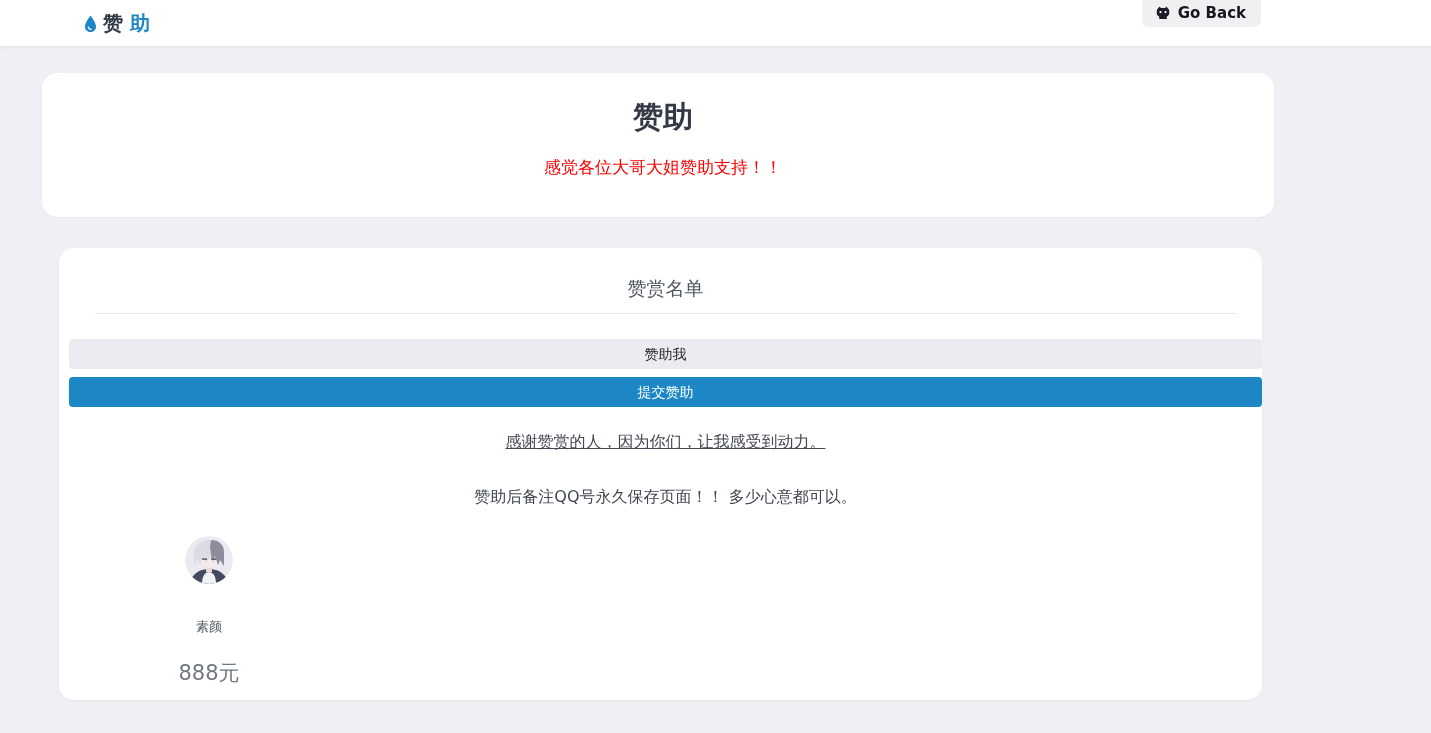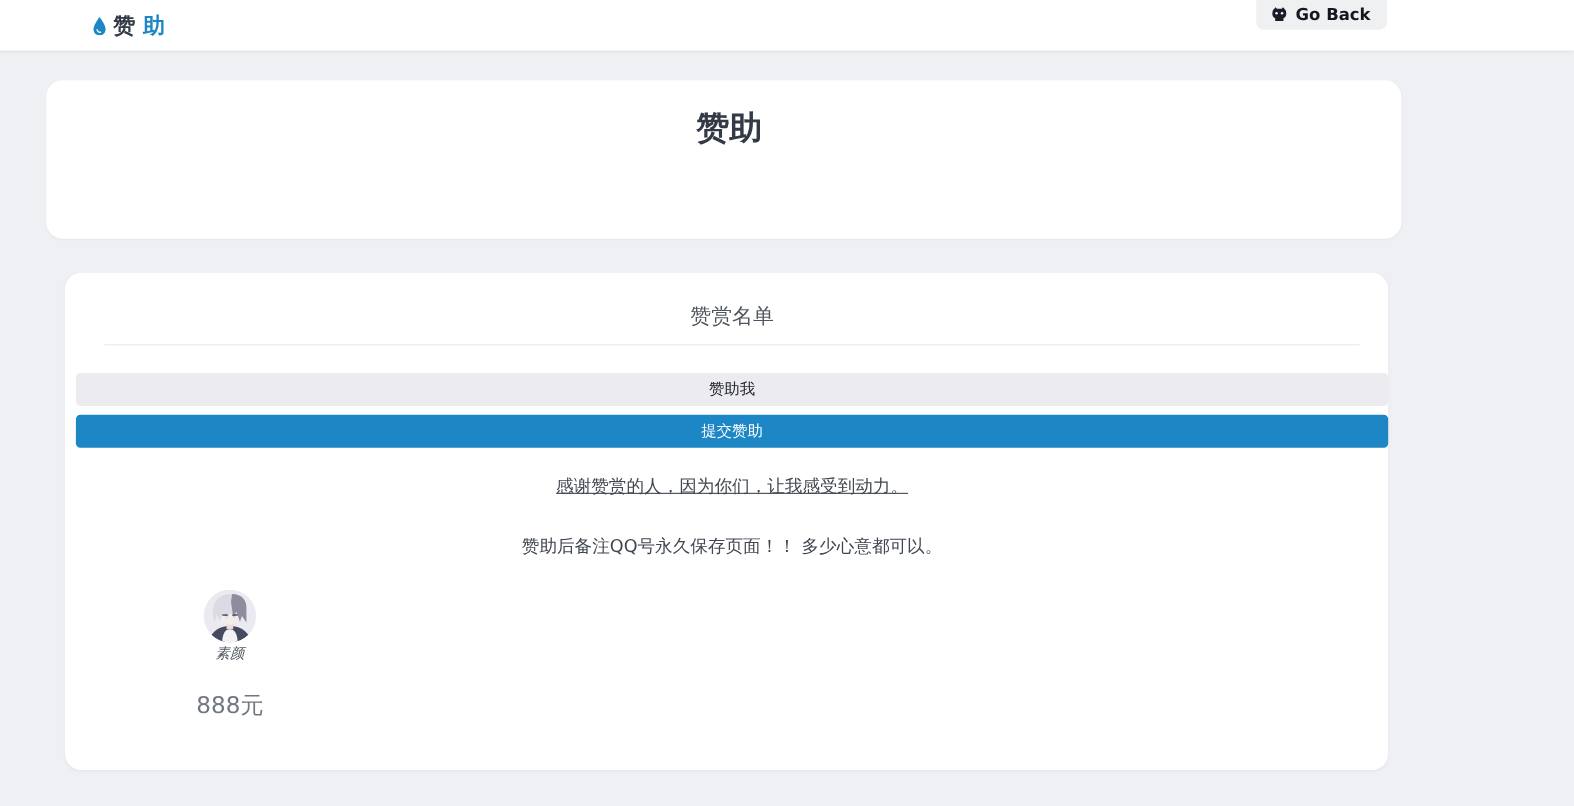--- a/index.html
+++ b/index.html
@@ -135,25 +135,24 @@
     align-items: center;
     cursor: default;
   }
   .avatar {
     width: 48px;
     height: 48px;
     border-radius: 50%;
     overflow: hidden;
   }
   .sponsor-name {
-    margin-top: 4px;
+    margin-top: 36px;
     font-size: 13px;
     color: #4e565f;
     line-height: 14px;
-    font-style: italic;
   }
   .sponsor-amount {
     margin-top: 28px;
     font-size: 21px;
     color: #71777f;
     line-height: 22px;
   }
 </style>
 </head>
 <body>
@@ -176,20 +175,21 @@
         <circle cx="5.4" cy="6.3" r="1.15" fill="#ffffff"></circle>
         <circle cx="10.6" cy="6.3" r="1.15" fill="#ffffff"></circle>
       </svg>
     </span>
     <span>Go Back</span>
   </button>
 </div>
 
 <div class="card card-intro">
   <div class="intro-title">赞助</div>
+  <div class="intro-subtitle">感觉各位大哥大姐赞助支持！！</div>
 </div>
 
 <div class="card card-sponsor">
   <div class="sponsor-heading">赞赏名单</div>
   <hr class="divider">
 
   <div class="btn-row">
     <button class="btn btn-light">赞助我</button>
     <button class="btn btn-primary">提交赞助</button>
   </div>

